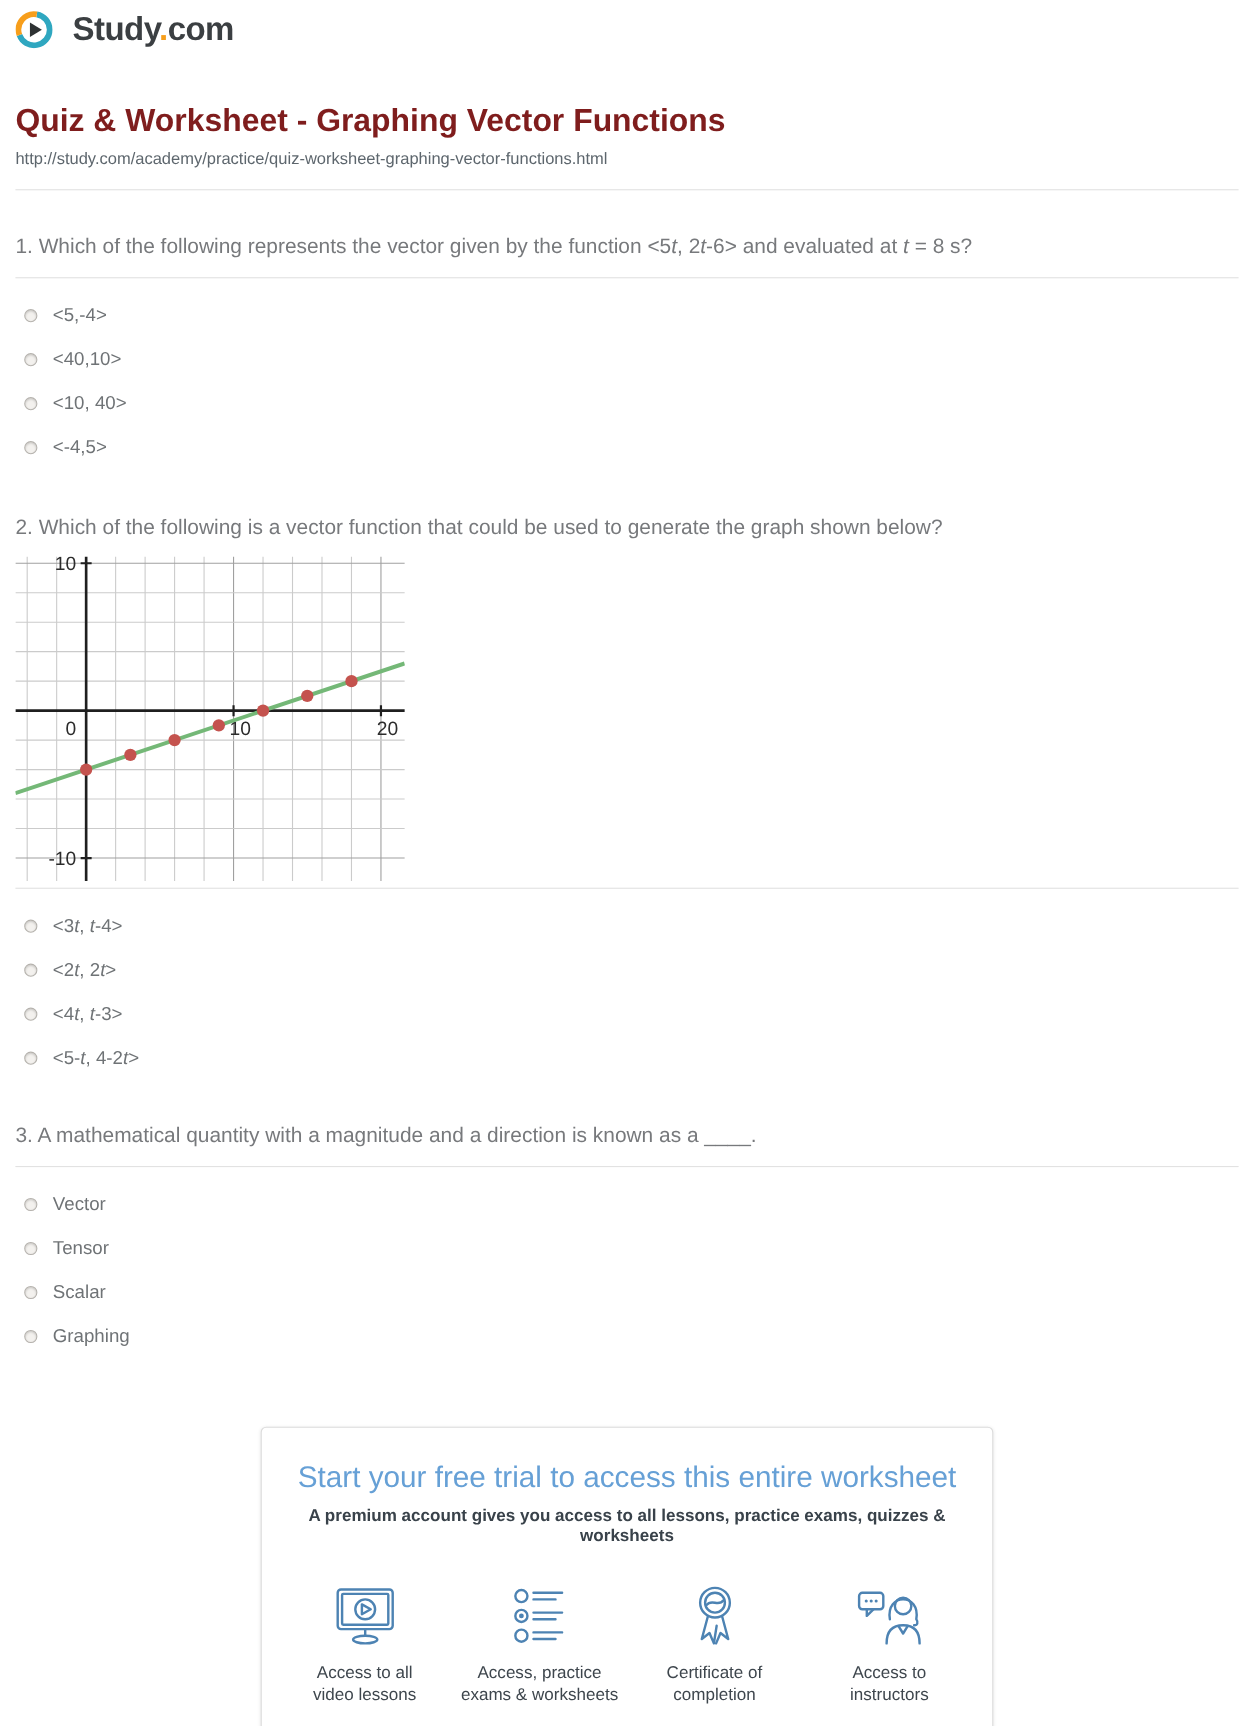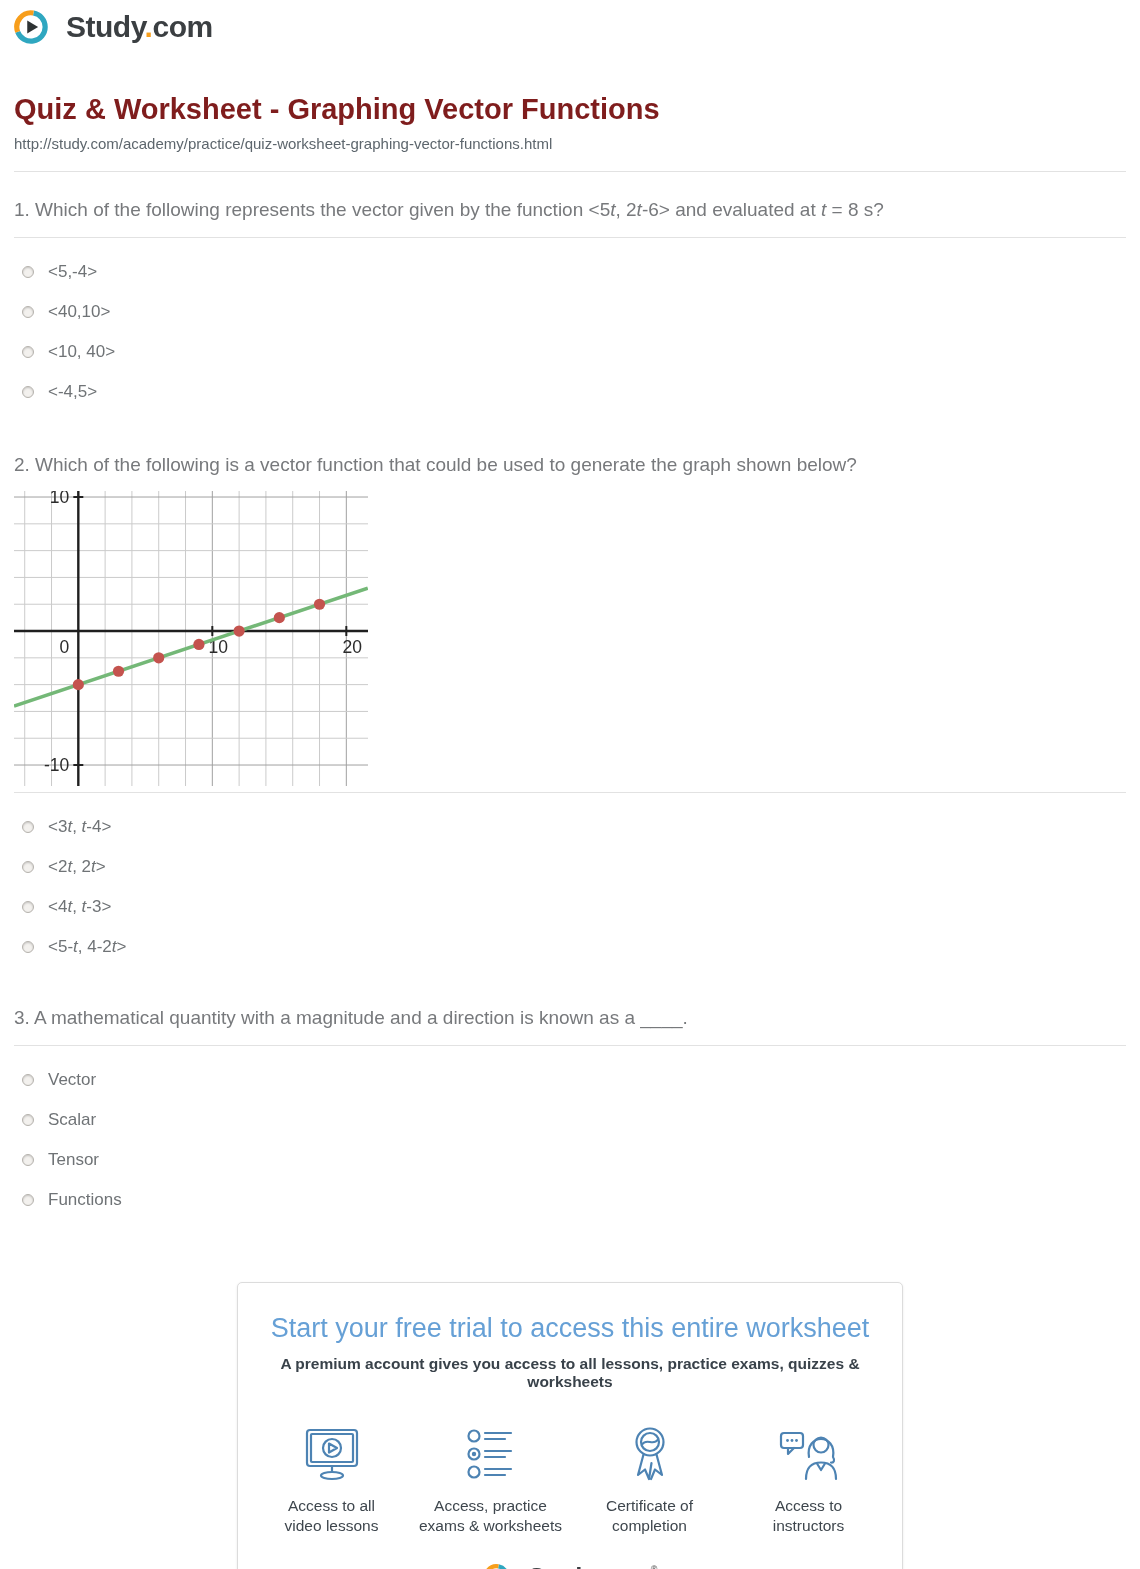--- a/index.html
+++ b/index.html
@@ -18,21 +18,21 @@
   .logo-text .dot { color:#f79e1b; }
   .logo.small .logo-text { font-size:25px; }
   .logo .mark { font-size:9px; color:#6b6b6b; vertical-align:14px; margin-left:1px; }
 
   
   .page-title { color:#7f1d1d; font-size:29px; font-weight:bold; margin:46px 0 9px 0; line-height:1.1; }
   .page-url { font-size:15px; color:#5d666d; margin:0 0 19px 0; }
   .divider { border:none; border-top:1px solid #e2e2e2; margin:0; height:0; }
 
   
-  .question-text { font-size:19px; color:#77797c; margin:25px 0 14px 0; line-height:1.35; }
+  .question-text { font-size:19px; color:#77797c; margin:39px 0 14px 0; line-height:1.35; }
   .it { font-style:italic; }
   .options { padding:14px 0 6px 0; }
   .option { display:flex; align-items:center; margin:0 0 0 8px; height:40px; cursor:pointer;text-align:right; }
   .radio {
     width:12px; height:12px; border-radius:50%;
     border:1px solid #b5b2ad; background:#f3f1ee;
     box-shadow:inset 0 1px 2px rgba(0,0,0,0.18);
     flex:0 0 auto;
   }
   .option-label { font-size:17px; color:#6f7376; margin-left:14px; }
@@ -169,29 +169,29 @@
   
   <div class="question-text" style="margin-top:32px;"><span>3. A mathematical quantity with a magnitude and a direction is known as a ____.</span></div>
   <hr class="divider">
   <div class="options">
     <div class="option">
         <span class="radio"></span>
         <span class="option-label"><span>Vector</span></span>
       </div>
     <div class="option">
         <span class="radio"></span>
+        <span class="option-label"><span>Tensor</span></span>
+      </div>
+    <div class="option">
+        <span class="radio"></span>
         <span class="option-label"><span>Scalar</span></span>
       </div>
     <div class="option">
         <span class="radio"></span>
-        <span class="option-label"><span>Tensor</span></span>
-      </div>
-    <div class="option">
-        <span class="radio"></span>
-        <span class="option-label"><span>Functions</span></span>
+        <span class="option-label"><span>Graphing</span></span>
       </div>
   </div>
 
   
   <div class="trial-box">
     <div class="trial-head">Start your free trial to access this entire worksheet</div>
     <div class="trial-sub">A premium account gives you access to all lessons, practice exams, quizzes &amp; worksheets</div>
 
     <div class="features">
       <div class="feature">

